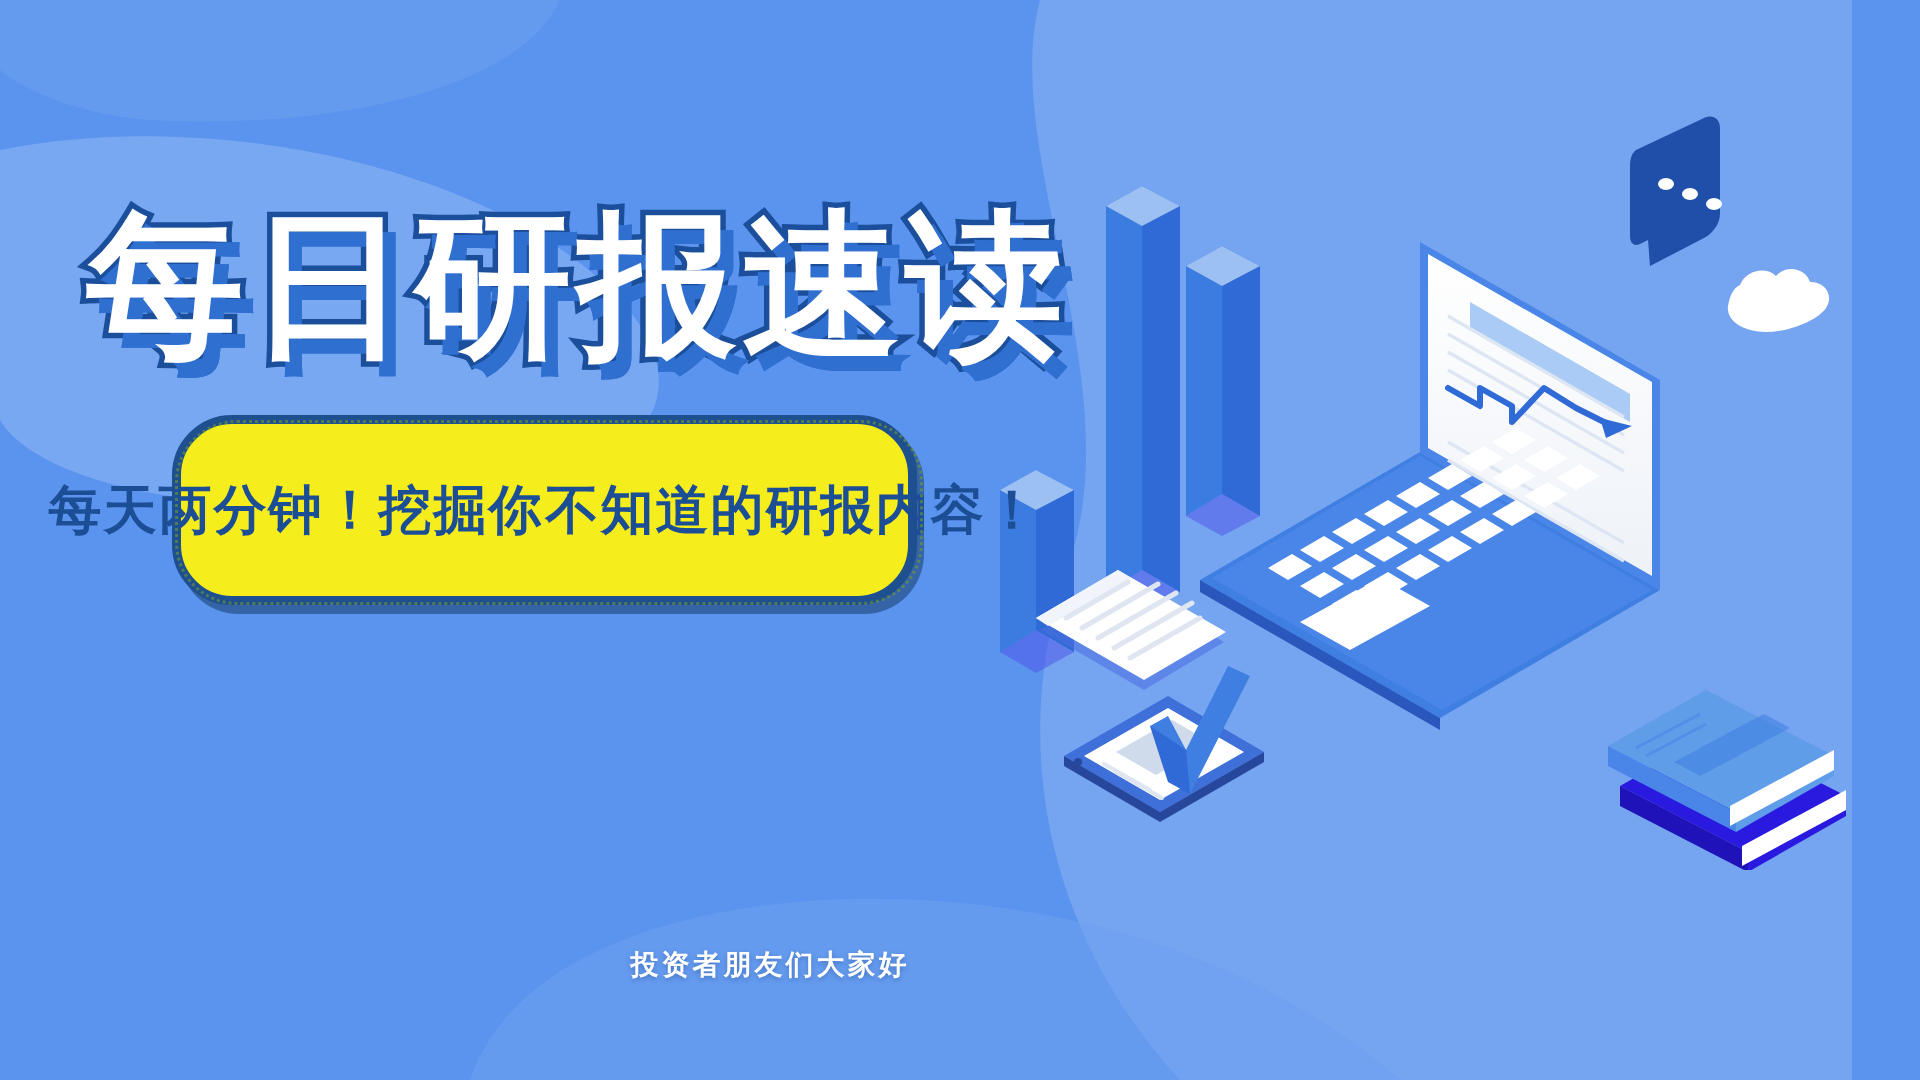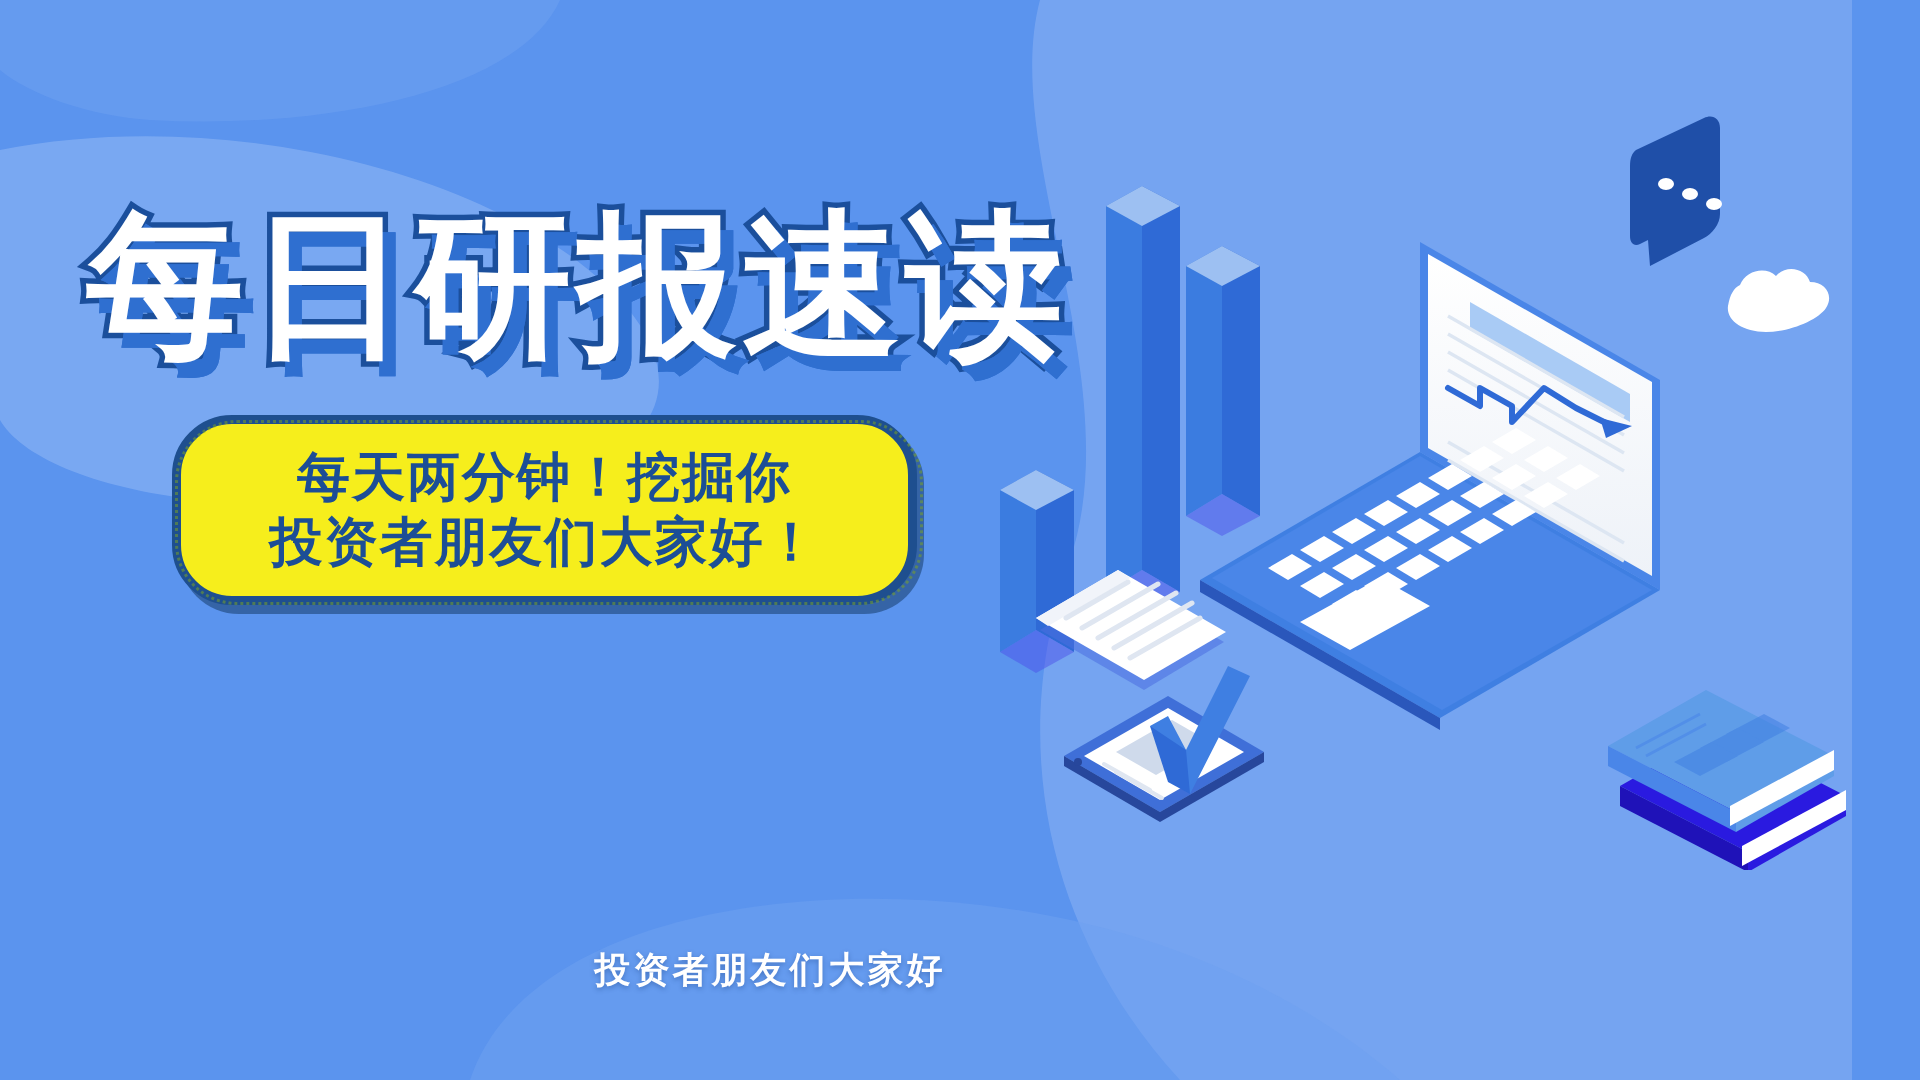--- a/index.html
+++ b/index.html
@@ -30,38 +30,38 @@
     position:relative;
   }
 
   
   .badge{
     position:absolute;left:172px;top:415px;width:745px;height:190px;
     background:#f6ee1c;
     border:9px solid #1e4f8f;
     border-radius:60px;
     box-shadow:7px 9px 0 rgba(22,60,108,.55);
-    display:flex;flex-direction:column;align-items:center;justify-content:center;
+    display:flex;flex-direction:row;align-items:center;justify-content:center;
     gap:2px;
   }
   .badge::after{
     content:"";position:absolute;left:-6px;top:-4px;width:102%;height:104%;
     border-radius:62px;border:3px dotted rgba(120,160,40,.55);
     pointer-events:none;
   }
   .badge-line{
     font-size:53px;line-height:1.18;font-weight:bold;letter-spacing:2px;
     color:#1c4e96;white-space:nowrap;
     font-family:"DejaVu Sans","Liberation Sans",sans-serif;
   }
 
   
   .caption{
     position:absolute;left:0;top:946px;width:1540px;text-align:center;
-    font-size:36px;font-weight:bold;color:#ffffff;letter-spacing:3px;
+    font-size:28px;font-weight:bold;color:#ffffff;letter-spacing:3px;
     font-family:"DejaVu Sans","Liberation Sans",sans-serif;
     text-shadow:0 2px 5px rgba(30,70,140,.45);
   }
 
   
   .illus{position:absolute;left:1000px;top:70px;width:920px;height:800px;}
   .illus svg{display:block;width:100%;height:100%;}
 </style>
 </head>
 <body>
@@ -238,18 +238,18 @@
       </g>
     </svg>
   </div>
 
   <div class="title-wrap">
     <div class="title-text">每日研报速读</div>
   </div>
 
   <div class="badge">
     <div class="badge-line">每天两分钟！挖掘你</div>
-    <div class="badge-line">投资者朋友们大家好！</div>
+    <div class="badge-line">不知道的研报内容！</div>
   </div>
 
   <div class="caption">投资者朋友们大家好</div>
 
 </div>
 
 </body></html>

